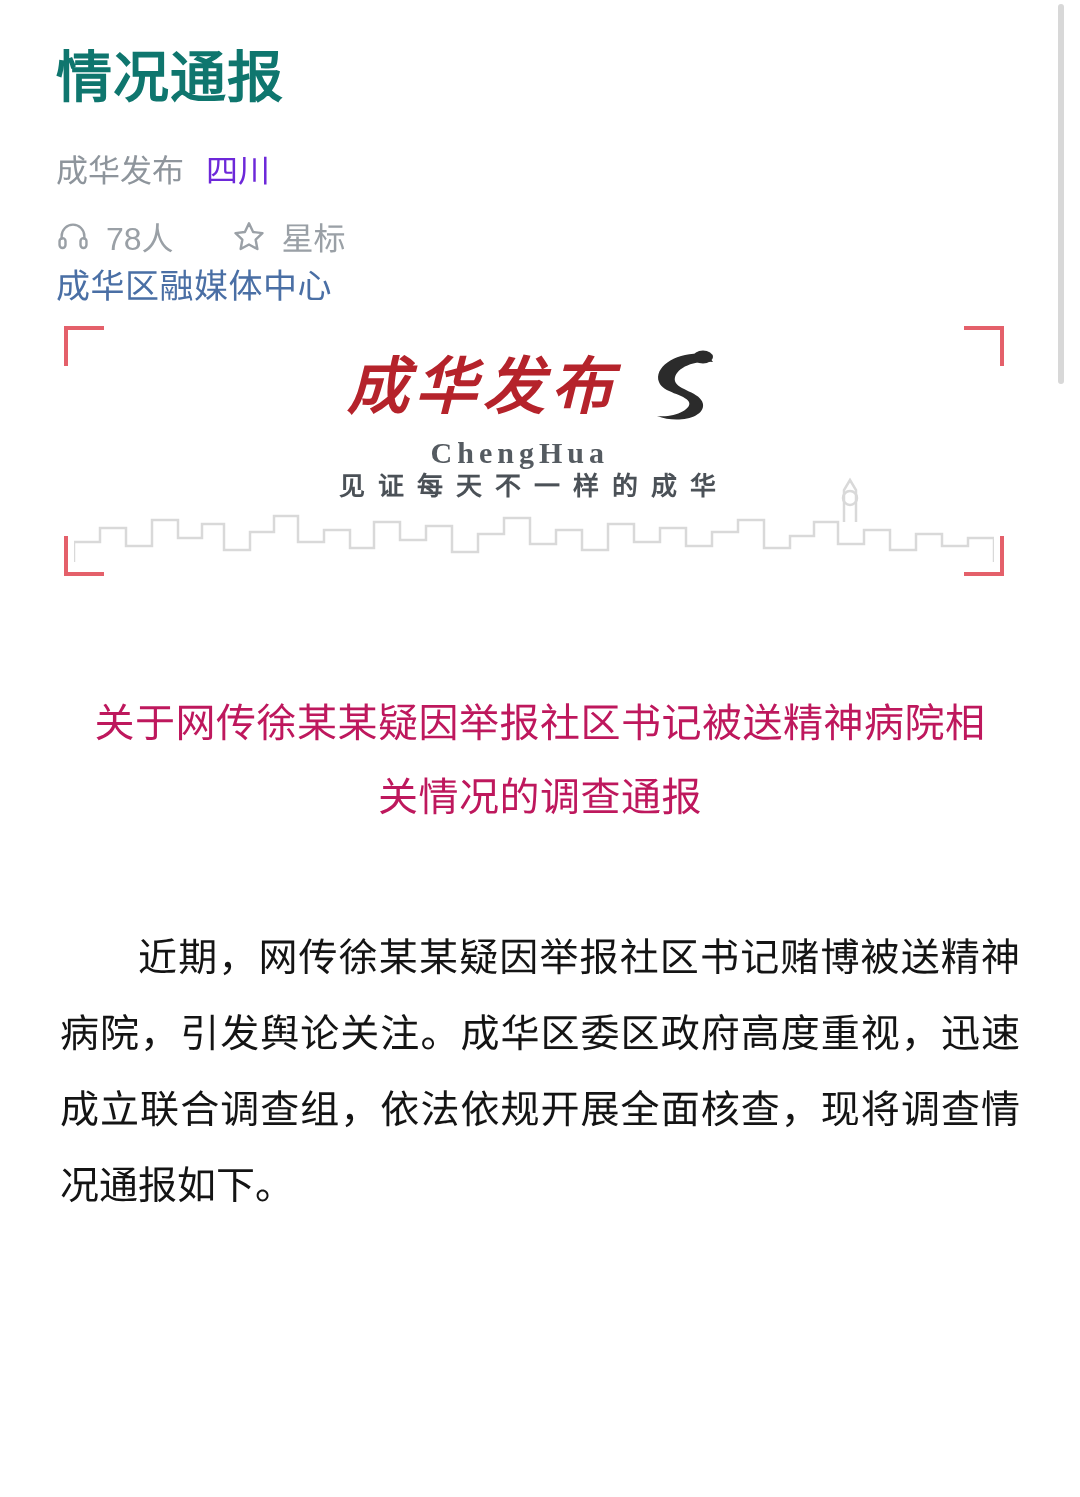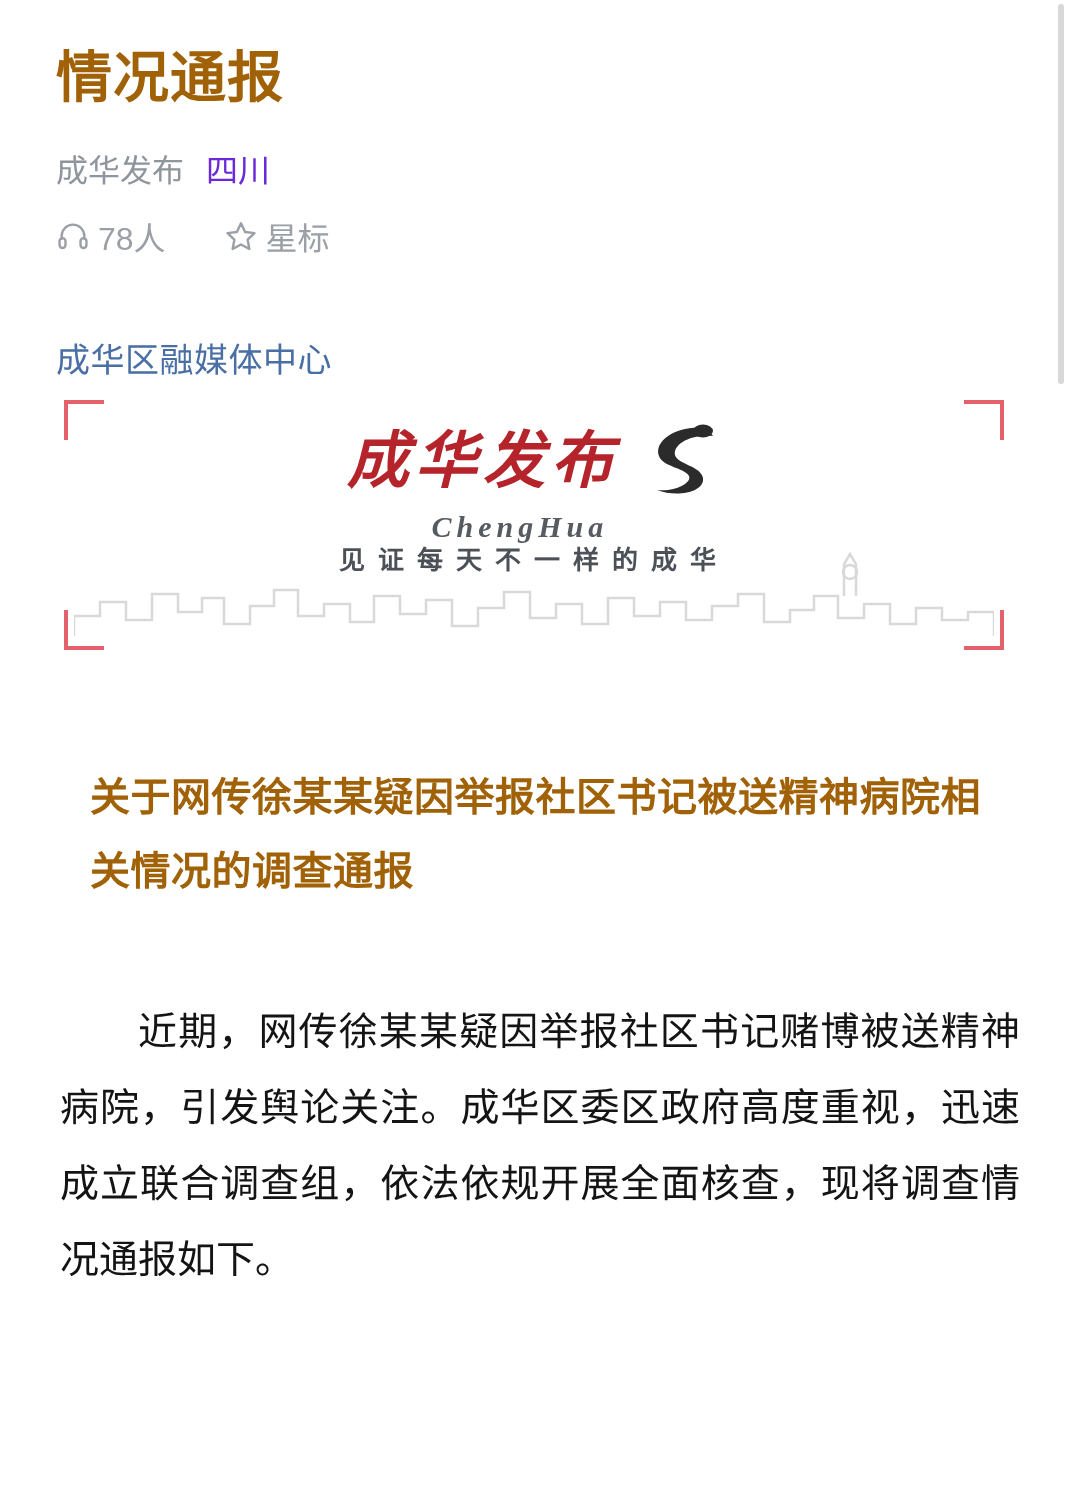--- a/index.html
+++ b/index.html
@@ -41,21 +41,21 @@
     width: 6px;
     height: 380px;
     border-radius: 3px;
     background: #d8d8d8;
   }
 
   .title {
     font-size: 56px;
     font-weight: 700;
     letter-spacing: 1px;
-    color: #a16207;
+    color: #0f766e;
     padding-top: 44px;
     margin: 0;
     line-height: 1.2;
   }
 
   .meta-line {
     margin-top: 34px;
     font-size: 32px;
     color: #9aa0a6;
     display: flex;
@@ -77,34 +77,33 @@
     margin-top: 22px;
     font-size: 32px;
     color: #9aa0a6;
     display: flex;
     align-items: center;
     gap: 16px;
   }
   .stat-group {
     display: flex;
     align-items: center;
-    gap: 8px;
+    gap: 16px;
   }
   .icon {
     display: inline-block;
     line-height: 1;
     color: #9aa0a6;
   }
   .headphone-icon svg, .star-icon svg {
     display: block;
   }
   .stat-spacer { width: 26px; }
 
   .source-name {
-    margin-top: 74px;
     font-size: 34px;
     color: #4a6fa5;
     letter-spacing: 0.5px;
   }
 
   
   .banner {
     position: relative;
     margin-top: 18px;
     height: 250px;
@@ -147,21 +146,20 @@
   .logo-en {
     position: absolute;
     top: 88px;
     left: 50%;
     transform: translateX(-58%);
     font-size: 30px;
     font-weight: 700;
     letter-spacing: 5px;
     color: #555b61;
     font-family: "Liberation Serif", "DejaVu Serif", serif;
-    font-style: italic;
   }
   .logo-slogan {
     position: absolute;
     top: 139px;
     left: 50%;
     transform: translateX(-50%);
     font-size: 26px;
     letter-spacing: 13px;
     color: #4b5157;
     font-weight: 600;
@@ -170,24 +168,25 @@
   .skyline {
     position: absolute;
     bottom: 12px;
     left: 18px;
     right: 18px;
     height: 92px;
   }
 
   .article-title {
     margin-top: 110px;
+    text-align: center;
     font-size: 40px;
-    font-weight: 700;
+    font-weight: 400;
     line-height: 1.85;
-    color: #a16207;
+    color: #be185d;
     letter-spacing: 0.5px;
     padding: 0 34px;
   }
 
   .article-body {
     margin-top: 86px;
     font-size: 39px;
     line-height: 1.95;
     color: #141414;
     text-align: justify;

